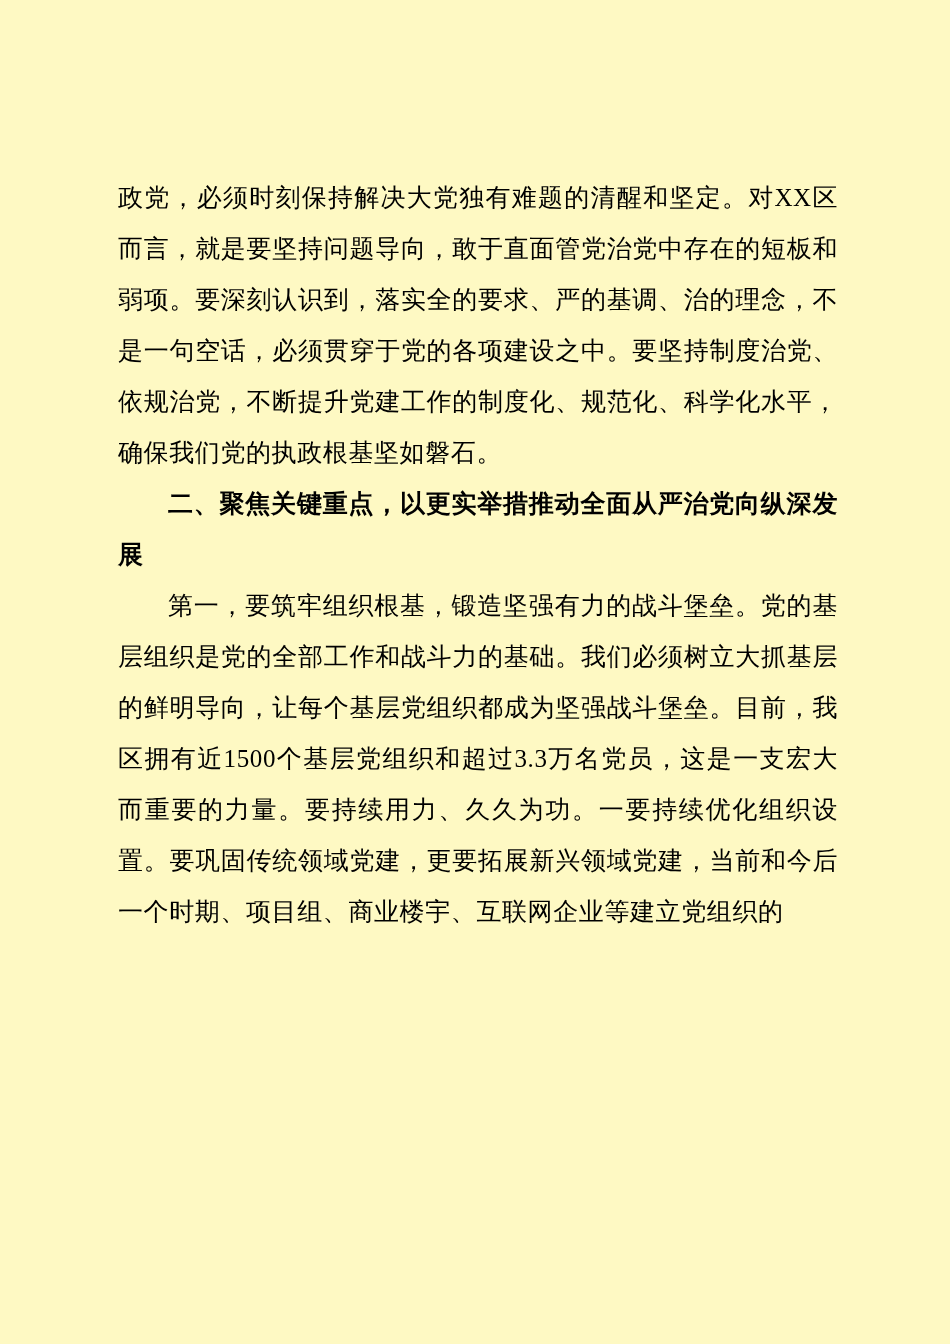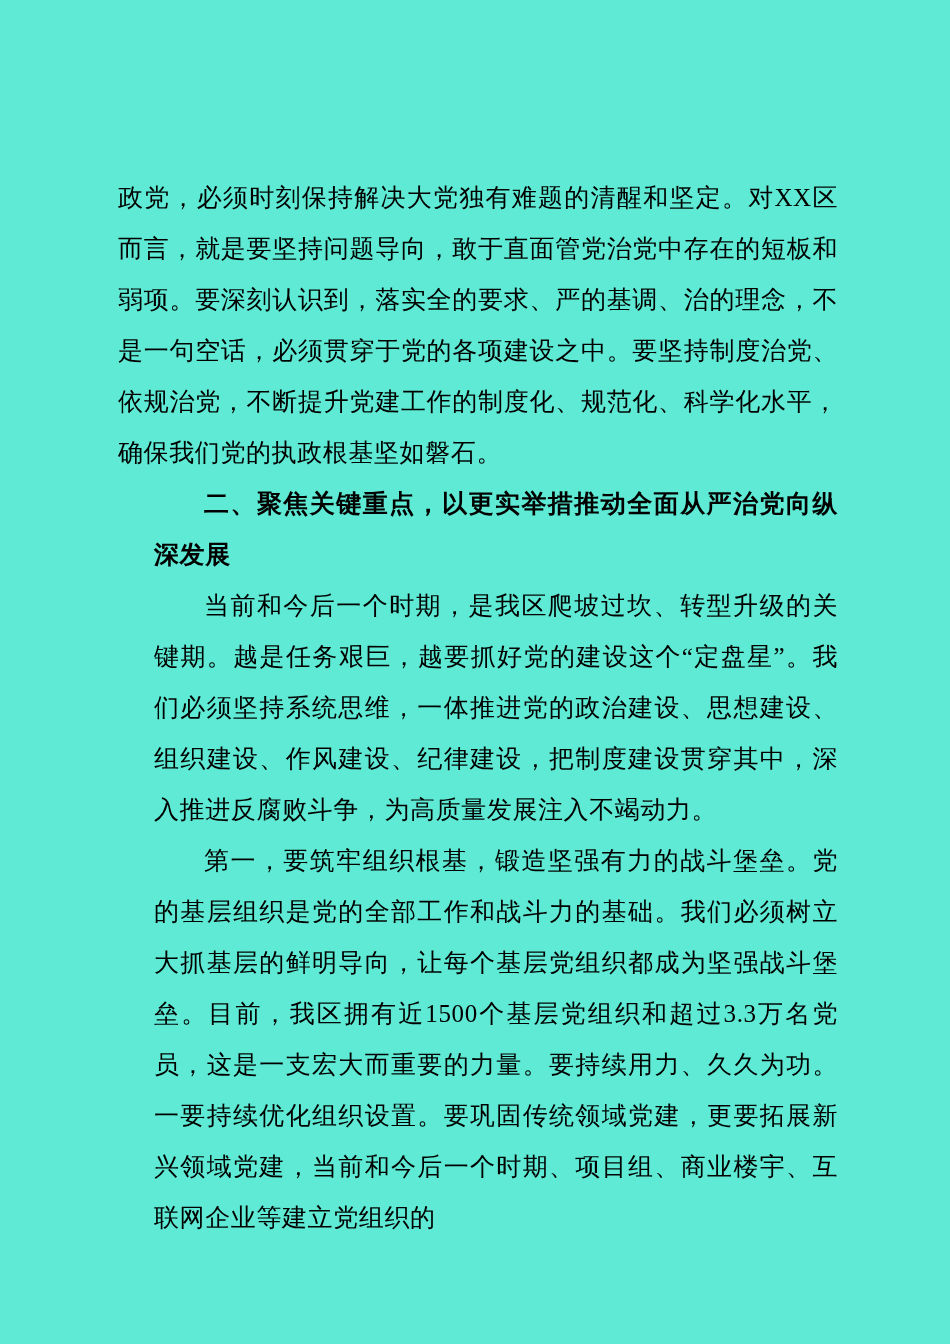--- a/index.html
+++ b/index.html
@@ -6,21 +6,21 @@
 
   html, body {
     background: #ffffff;
   }
 
   .page {
     position: relative;
     width: 950px;
     height: 1344px;
     margin: 0 auto;
-    background: #5eead4;
+    background: #fef9c3;
     color: #000000;
     padding: 172px 112px 0 118px;
     font-family: "Liberation Serif", "DejaVu Serif", serif;
     overflow: hidden;
   }
 
   .doc-body {
     width: 100%;
   }
 
@@ -28,30 +28,28 @@
     font-size: 25px;
     line-height: 51px;
     text-align: justify;
     letter-spacing: 0.6px;
     color: #000000;
     word-break: break-all;
   }
 
   .para.indent {
     text-indent: 2em;
-    margin-left: 36px;
   }
 
   .para.heading {
     font-weight: bold;
   }
 </style>
 </head>
 <body>
 
 <div class="page">
   <div class="doc-body">
       <p class="para body">政党，必须时刻保持解决大党独有难题的清醒和坚定。对XX区而言，就是要坚持问题导向，敢于直面管党治党中存在的短板和弱项。要深刻认识到，落实全的要求、严的基调、治的理念，不是一句空话，必须贯穿于党的各项建设之中。要坚持制度治党、依规治党，不断提升党建工作的制度化、规范化、科学化水平，确保我们党的执政根基坚如磐石。</p>
       <p class="para heading indent">二、聚焦关键重点，以更实举措推动全面从严治党向纵深发展</p>
-      <p class="para body indent">当前和今后一个时期，是我区爬坡过坎、转型升级的关键期。越是任务艰巨，越要抓好党的建设这个“定盘星”。我们必须坚持系统思维，一体推进党的政治建设、思想建设、组织建设、作风建设、纪律建设，把制度建设贯穿其中，深入推进反腐败斗争，为高质量发展注入不竭动力。</p>
       <p class="para body indent">第一，要筑牢组织根基，锻造坚强有力的战斗堡垒。党的基层组织是党的全部工作和战斗力的基础。我们必须树立大抓基层的鲜明导向，让每个基层党组织都成为坚强战斗堡垒。目前，我区拥有近1500个基层党组织和超过3.3万名党员，这是一支宏大而重要的力量。要持续用力、久久为功。一要持续优化组织设置。要巩固传统领域党建，更要拓展新兴领域党建，当前和今后一个时期、项目组、商业楼宇、互联网企业等建立党组织的</p>
     </div>
 </div>
 
 </body></html>

